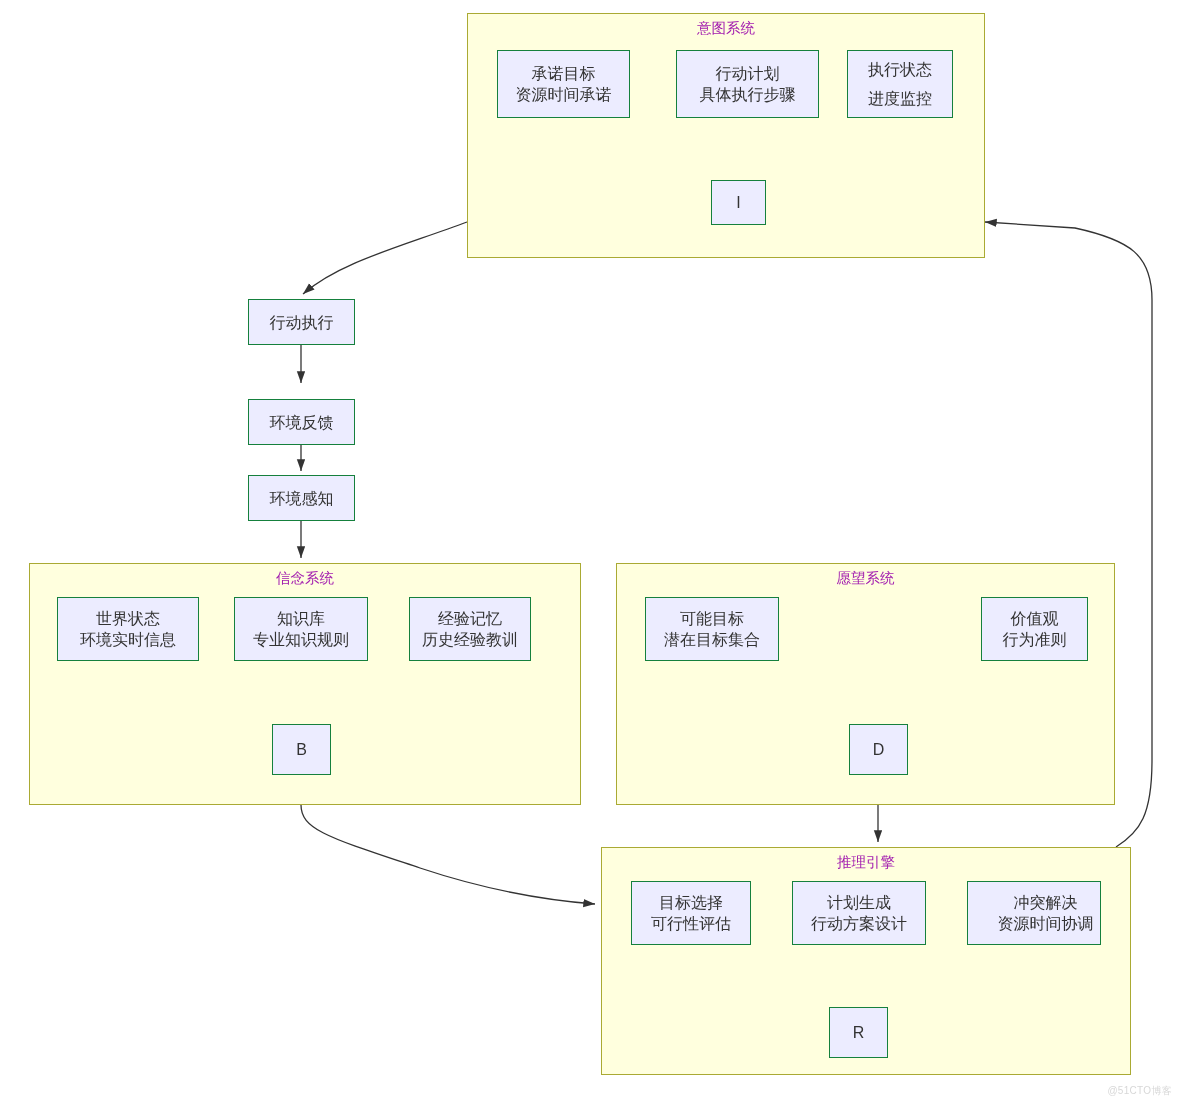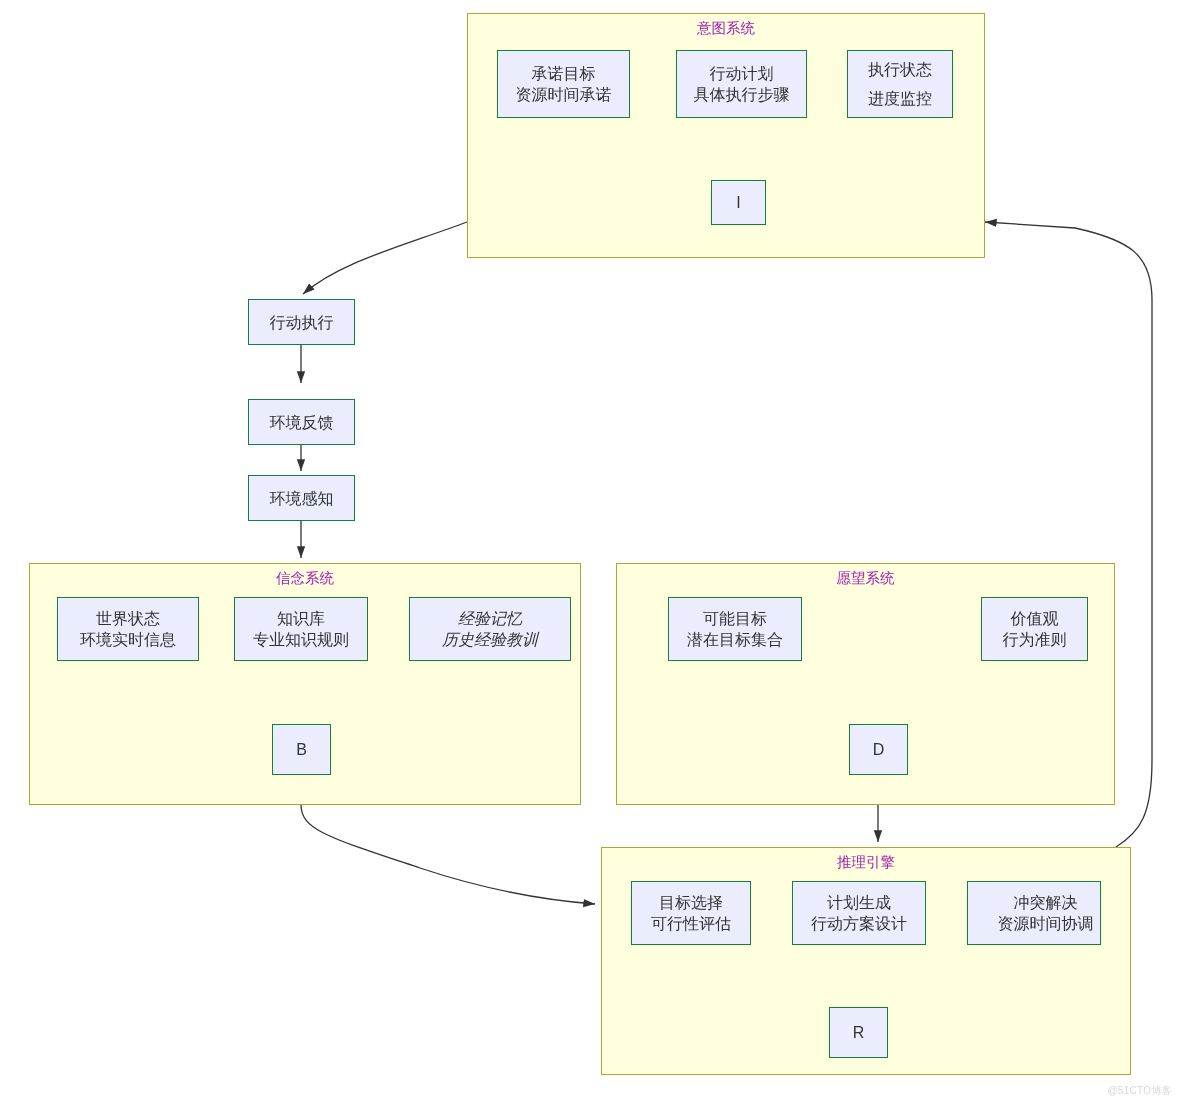--- a/index.html
+++ b/index.html
@@ -105,21 +105,21 @@
     </g>
   </svg>
 
   <div class="cluster" style="left:467px; top:13px; width:518px; height:245px;">
     <div class="cluster-title">意图系统</div>
   </div>
   <div class="node" style="left:497px; top:50px; width:133px; height:68px;">
     <span>承诺目标</span>
     <span class="l2">资源时间承诺</span>
   </div>
-  <div class="node" style="left:676px; top:50px; width:131px; height:68px;">
+  <div class="node" style="left:676px; top:50px; width:143px; height:68px;">
     <span>行动计划</span>
     <span class="l2">具体执行步骤</span>
   </div>
   <div class="node" style="left:847px; top:50px; width:106px; height:68px;gap:8px;">
     <span>执行状态</span>
     <span class="l2">进度监控</span>
   </div>
   <div class="node" style="left:711px; top:180px; width:55px; height:45px;">
     <span>I</span>
   </div>
@@ -138,32 +138,32 @@
     <div class="cluster-title">信念系统</div>
   </div>
   <div class="node" style="left:57px; top:597px; width:142px; height:64px;">
     <span>世界状态</span>
     <span class="l2">环境实时信息</span>
   </div>
   <div class="node" style="left:234px; top:597px; width:134px; height:64px;">
     <span>知识库</span>
     <span class="l2">专业知识规则</span>
   </div>
-  <div class="node" style="left:409px; top:597px; width:162px; height:64px;font-style:italic;">
+  <div class="node" style="left:409px; top:597px; width:122px; height:64px;">
     <span>经验记忆</span>
     <span class="l2">历史经验教训</span>
   </div>
   <div class="node" style="left:272px; top:724px; width:59px; height:51px;">
     <span>B</span>
   </div>
 
   <div class="cluster" style="left:616px; top:563px; width:499px; height:242px;">
     <div class="cluster-title">愿望系统</div>
   </div>
-  <div class="node" style="left:668px; top:597px; width:134px; height:64px;">
+  <div class="node" style="left:645px; top:597px; width:134px; height:64px;">
     <span>可能目标</span>
     <span class="l2">潜在目标集合</span>
   </div>
   <div class="node" style="left:981px; top:597px; width:107px; height:64px;">
     <span>价值观</span>
     <span class="l2">行为准则</span>
   </div>
   <div class="node" style="left:849px; top:724px; width:59px; height:51px;">
     <span>D</span>
   </div>

